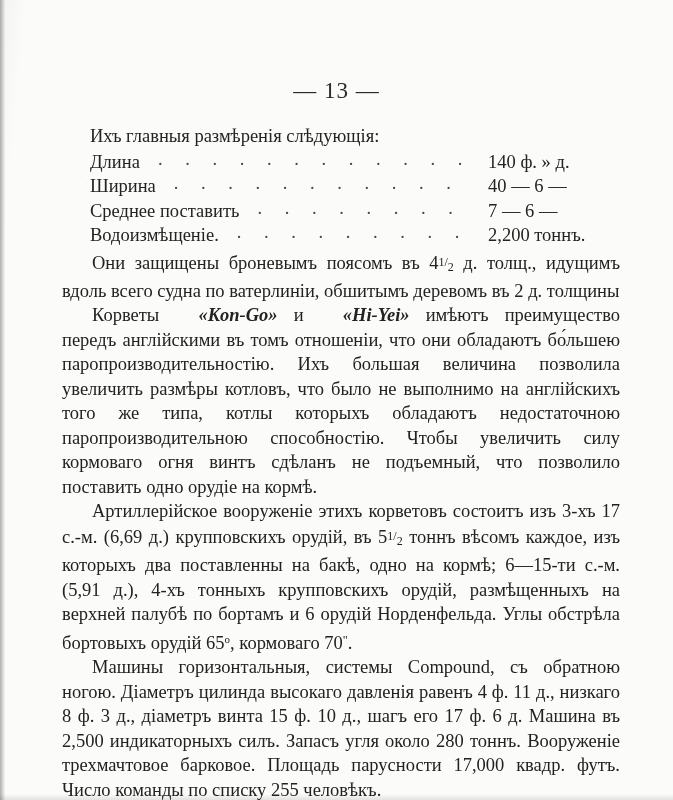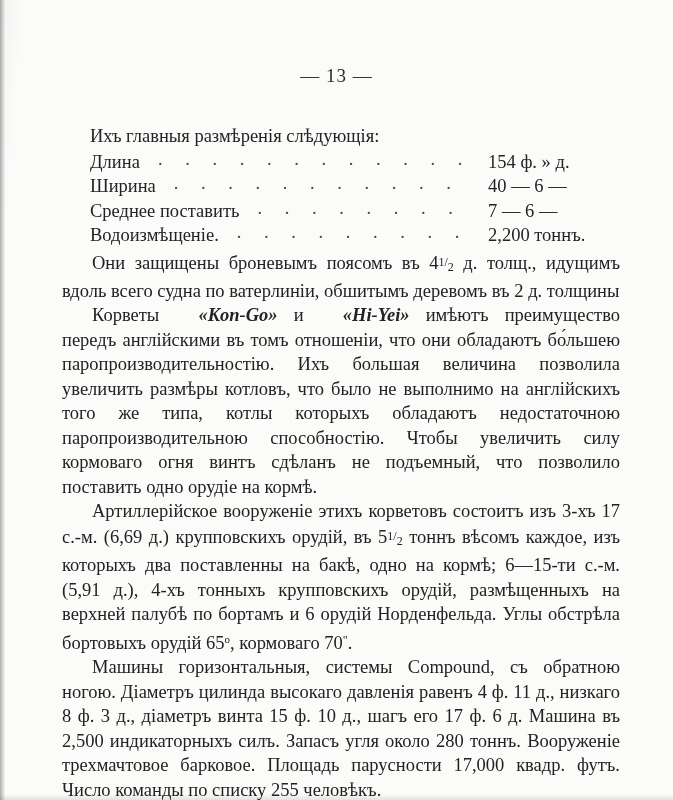--- a/index.html
+++ b/index.html
@@ -36,25 +36,25 @@
   }
   #scan-edge-bottom {
     position: absolute;
     left: 0; bottom: 0;
     width: 673px; height: 6px;
     background: linear-gradient(0deg, rgba(0,0,0,0.10), rgba(0,0,0,0.0));
   }
 
   #folio {
     position: absolute;
-    top: 65px;
+    top: 78px;
     left: 0;
     width: 673px;
     text-align: center;
-    font-size: 19px;
+    font-size: 23px;
     letter-spacing: 1px;
     color: #2b2b2b;
   }
 
   #textblock {
     position: absolute;
     left: 62px;
     top: 124px;
     width: 558px;
   }
@@ -140,21 +140,21 @@
   <div id="folio">— 13 —</div>
 
   <div id="textblock">
 
     <p class="lead-in">Ихъ главныя размѣренія слѣдующія:</p>
 
     <ul id="spec-list">
       <li>
         <span class="spec-label">Длина</span>
         <span class="spec-leader">. . . . . . . . . . . . .</span>
-        <span class="spec-value">154 ф. » д.</span>
+        <span class="spec-value">140 ф. » д.</span>
       </li>
       <li>
         <span class="spec-label">Ширина</span>
         <span class="spec-leader">. . . . . . . . . . . . .</span>
         <span class="spec-value">40 — 6 —</span>
       </li>
       <li>
         <span class="spec-label">Среднее поставить</span>
         <span class="spec-leader">. . . . . . . . . . . . .</span>
         <span class="spec-value">7 — 6 —</span>

